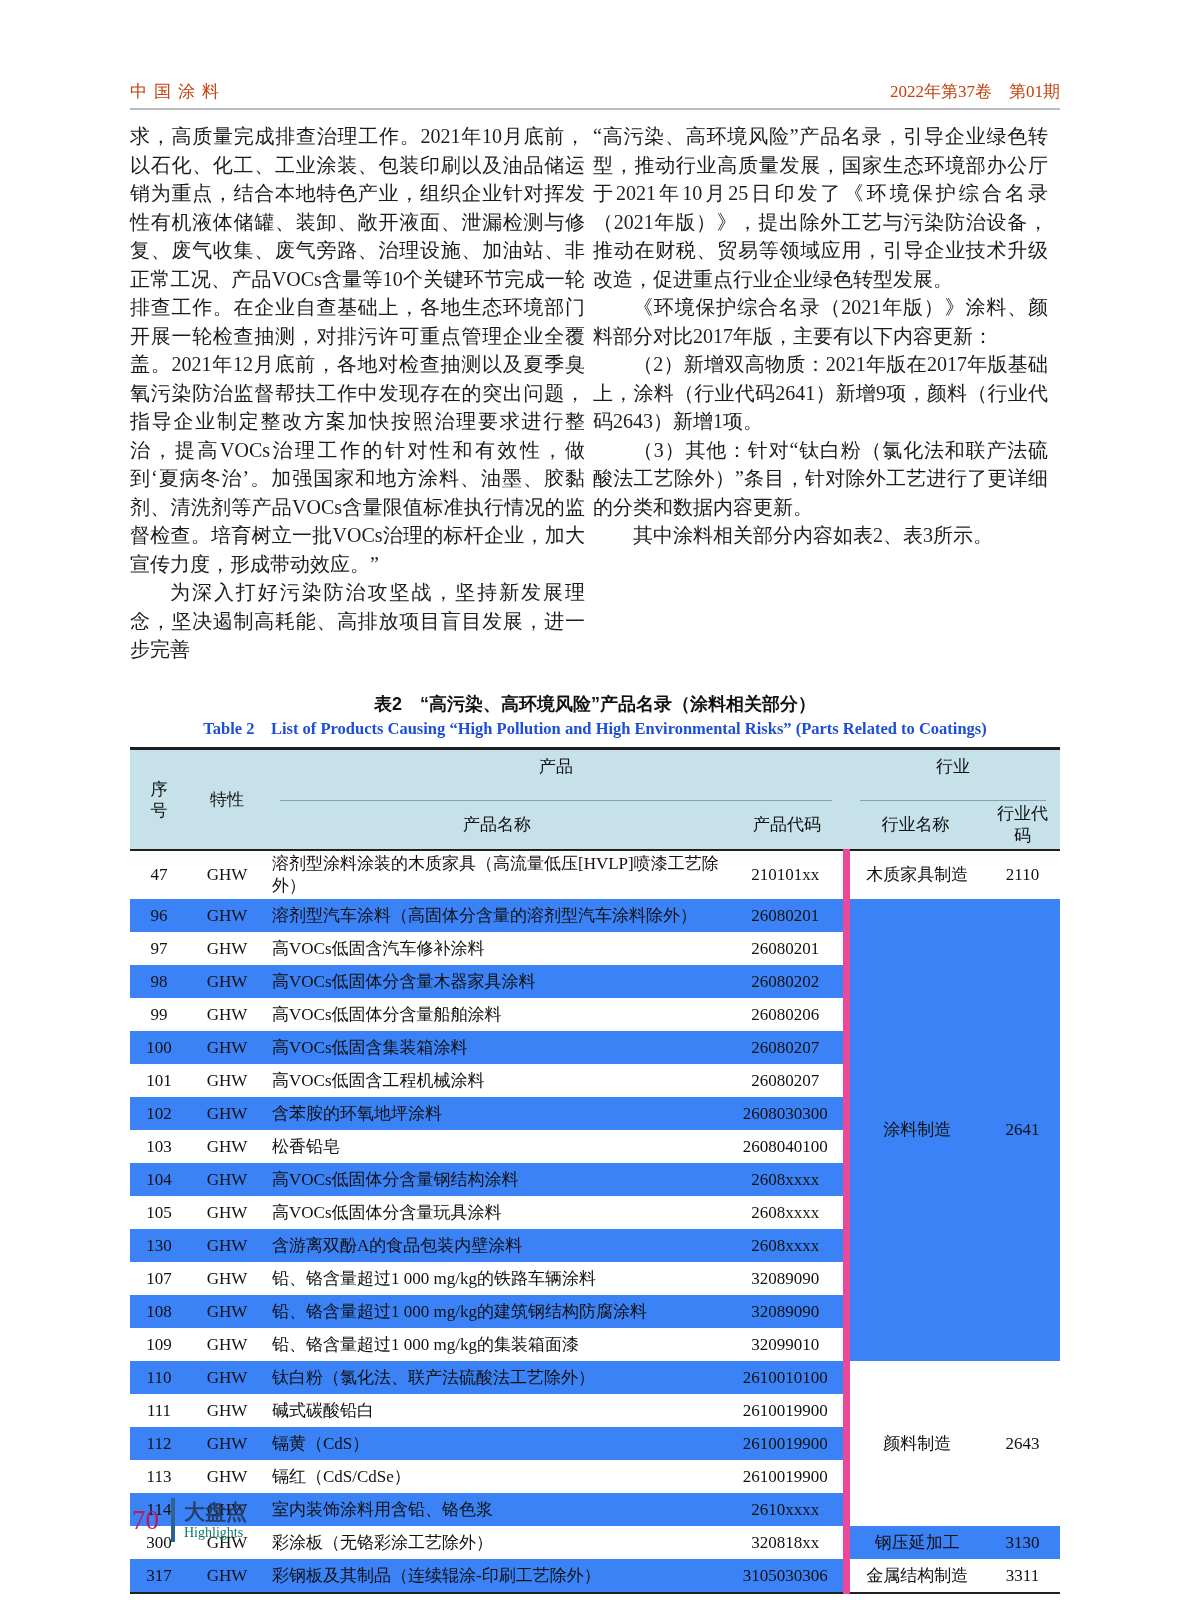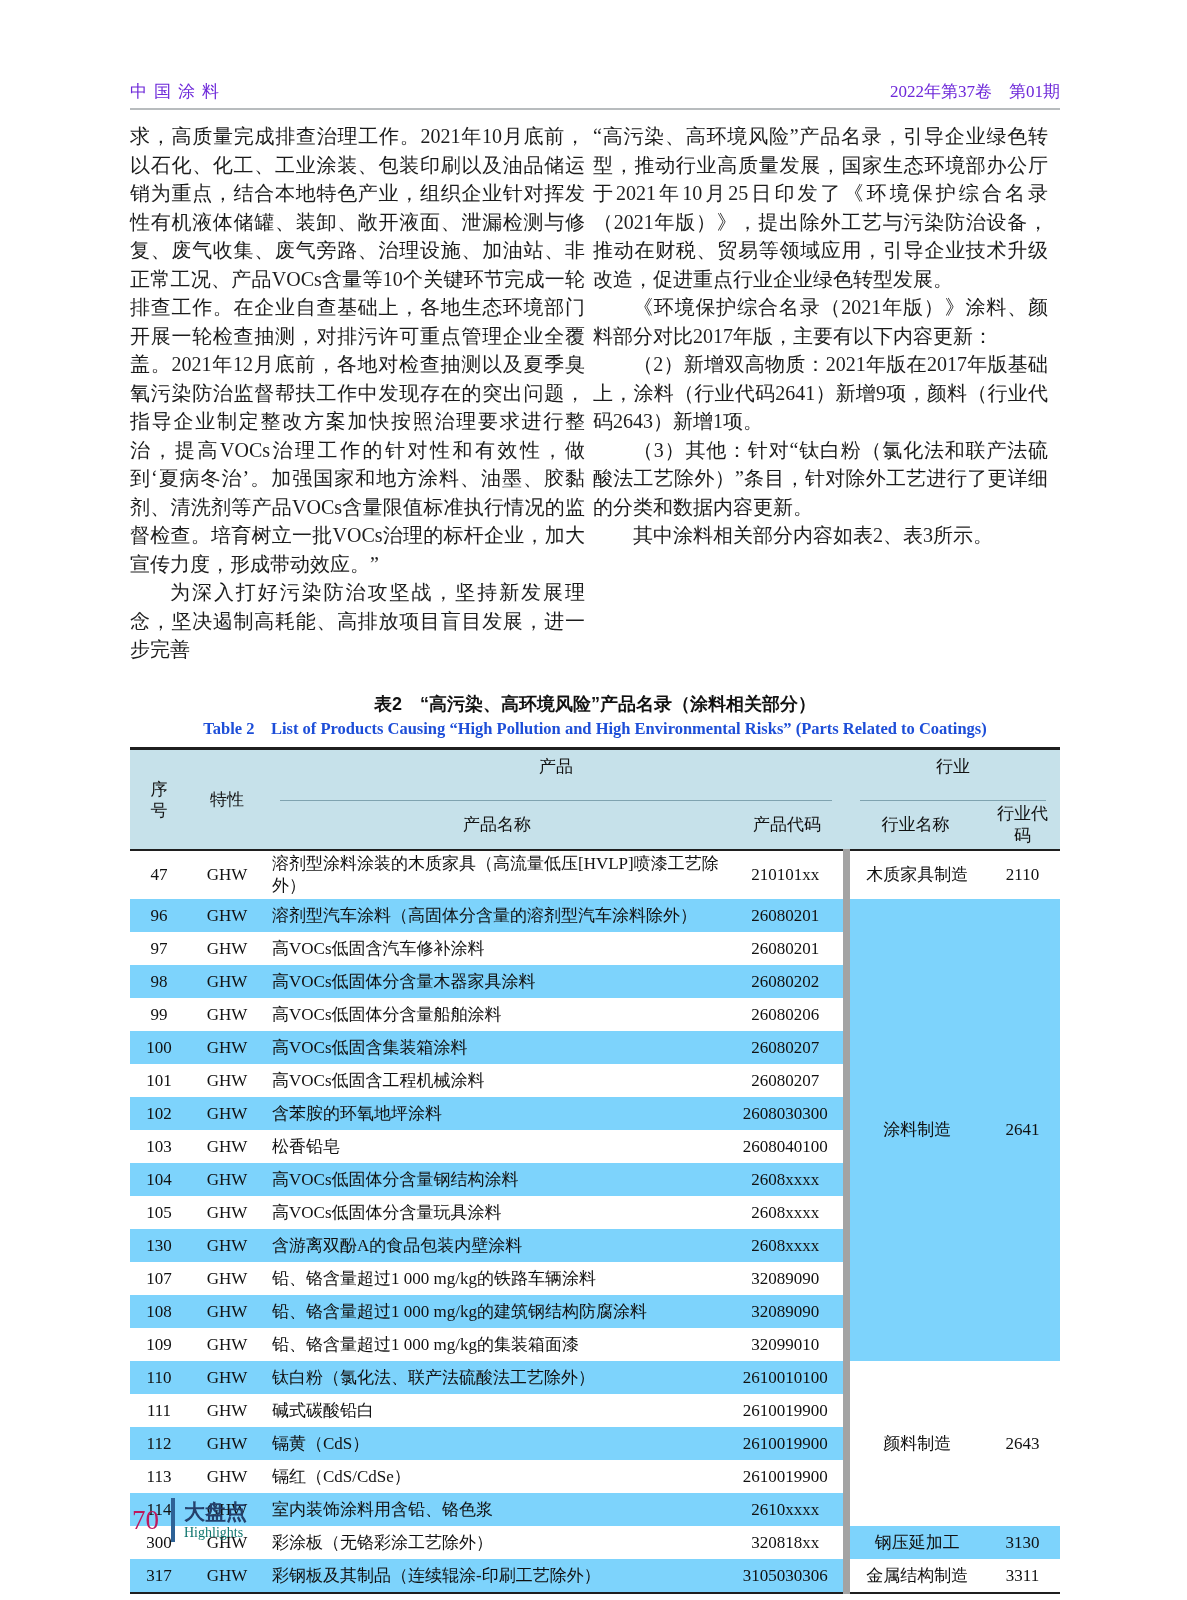--- a/index.html
+++ b/index.html
@@ -6,21 +6,21 @@
   .page{
     position:relative; width:1187px; height:1600px; background:#ffffff;
     font-family:"Liberation Serif", serif; color:#1c1c1c; overflow:hidden;
     margin:0 auto;
   }
   
   .page-header{
     position:absolute; top:80px; left:130px; width:930px;
     display:flex; justify-content:space-between; 
     border-bottom:2px solid #b8bcbe; padding-bottom:5px;
-    font-size:17px; color:#6d28d9;
+    font-size:17px; color:#c2410c;
   }
   .journal-name{letter-spacing:7px;}
   
   .content{position:absolute; top:122px; left:130px; width:930px; display:flex; gap:8px;}
   .col{width:455px; font-size:20px; line-height:28.5px; text-align:justify;}
   .col p{margin:0;}
   .indent{text-indent:2em;}
   .section-heading{
     font-family:"Liberation Sans", sans-serif; font-weight:bold;
     color:#4aa0c2; font-size:23px; line-height:30px; margin:13px 0 9px 0;
@@ -49,22 +49,22 @@
     content:""; position:absolute; left:14px; right:14px; bottom:0;
     border-bottom:1px solid #7fa3b0;
   }
   thead tr.sub th, thead th.span2{border-bottom:2px solid #1f1f1f;}
   .vwrap{width:1.15em; margin:0 auto; line-height:21px; text-align:center;}
   
   td.c-no, td.c-attr, td.c-code, td.c-ind-name, td.c-ind-code{text-align:center;}
   td.c-name{text-align:left; padding-left:10px;}
   td{height:29px;}
   .stripe-white{background:#ffffff;}
-  .stripe-blue{background:#7dd3fc;}
-  td.c-ind-name{border-left:7px solid #a3a3a3;}
+  .stripe-blue{background:#3b82f6;}
+  td.c-ind-name{border-left:7px solid #ec4899;}
   
   .footer{position:absolute; left:132px; top:1497px; display:flex; align-items:center;}
   .page-number{font-size:27px; color:#be185d; margin-right:12px; line-height:46px;}
   .footer-bar{width:4px; height:44px; background:#2e6296; margin-right:9px;}
   .footer-col{display:flex; flex-direction:column; justify-content:center;}
   .footer-col-zh{
     font-family:"Liberation Sans", sans-serif; font-weight:bold;
     font-size:21px; line-height:24px; color:#24406b;
   }
   .footer-col-en{font-size:14px; line-height:17px; color:#0f766e;}

